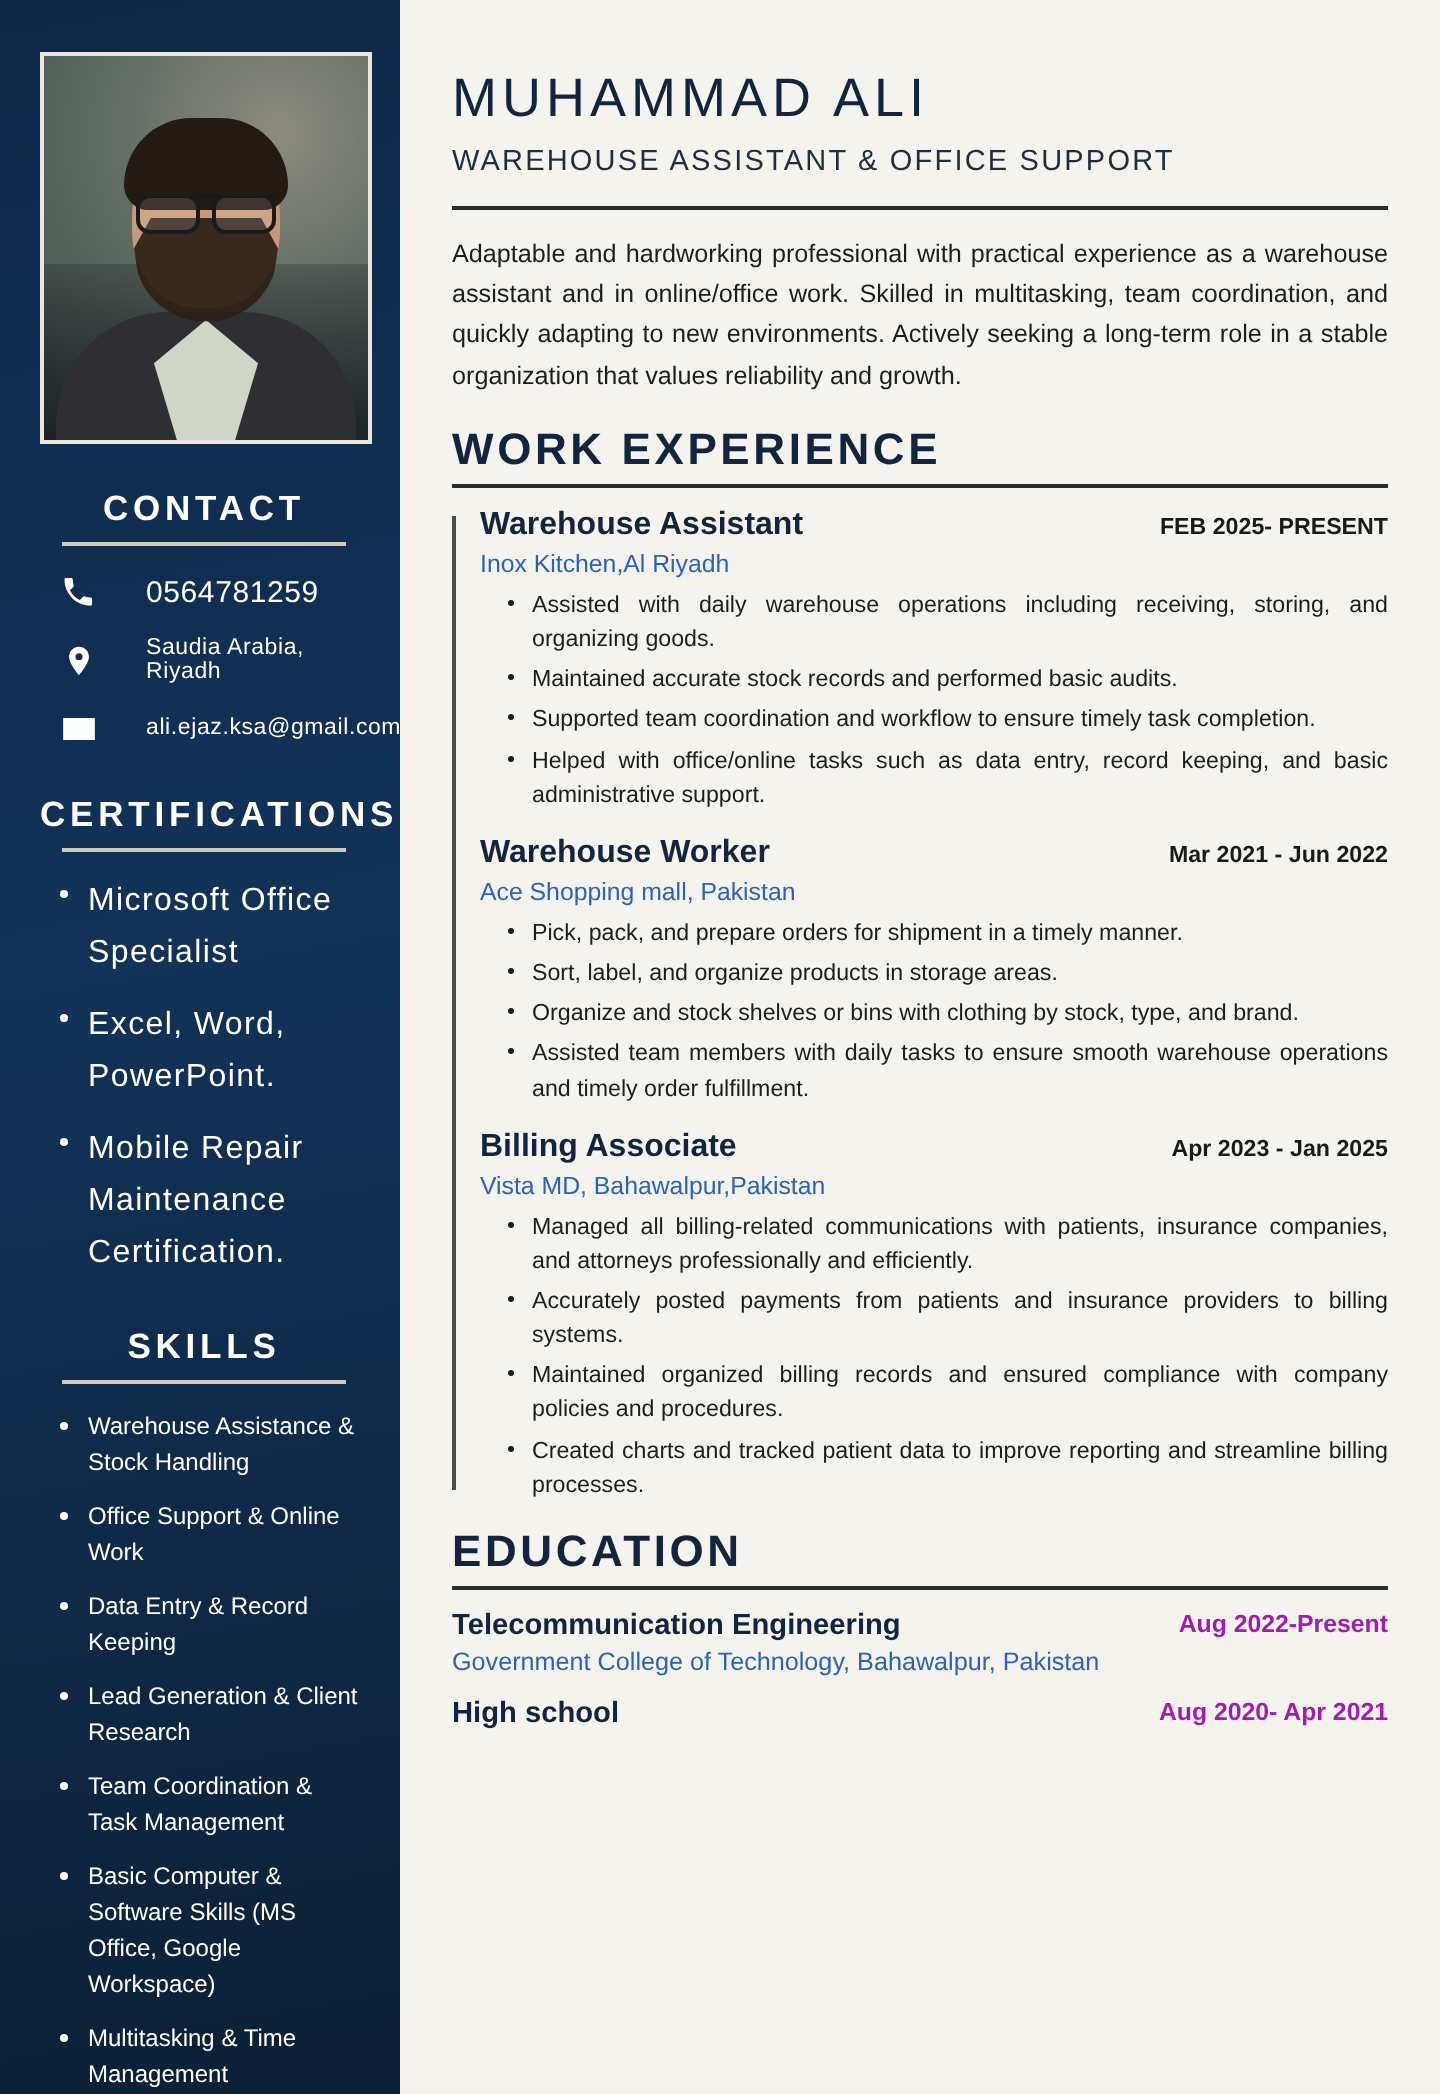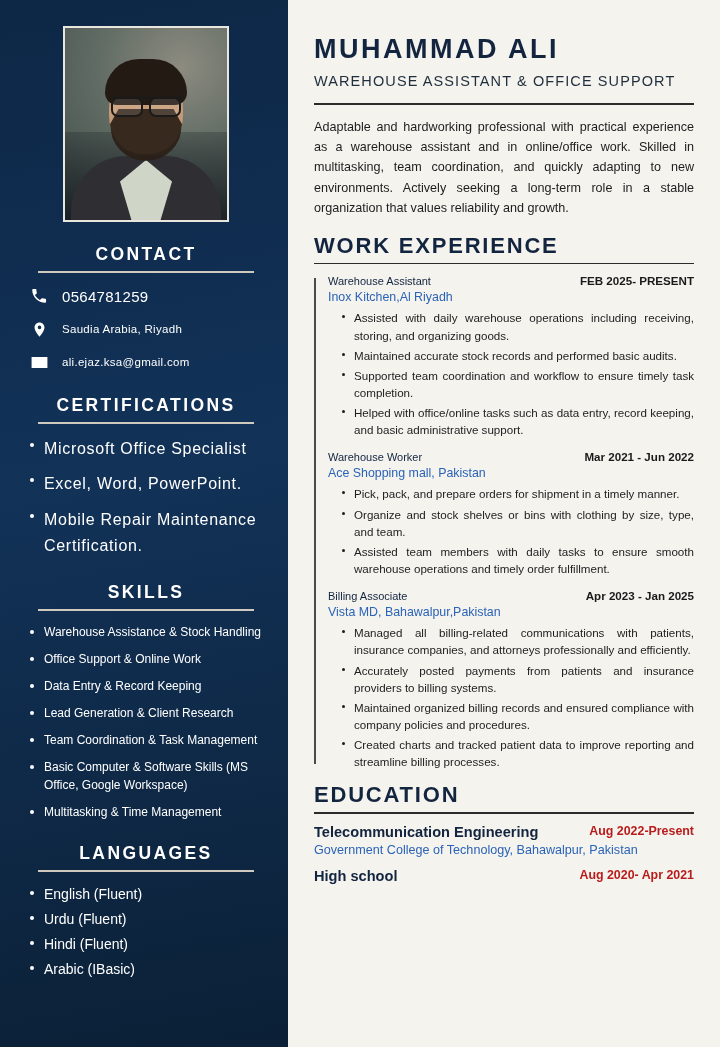--- a/index.html
+++ b/index.html
@@ -13,21 +13,21 @@
     position: relative;
     width: 720px;
     height: 1047px;
     display: flex;
     background: #f4f3ee;
     overflow: hidden;
   }
 
   
   .sidebar {
-    width: 288px;
+    width: 200px;
     background: linear-gradient(170deg, #0d2746 0%, #123258 45%, #0b2036 100%);
     color: #ffffff;
     padding: 20px 16px 20px 20px;
     position: relative;
   }
   .photo-frame {
     width: 166px;
     height: 196px;
     margin: 6px auto 0 auto;
     border: 2px solid #e8e6dd;
@@ -114,21 +114,21 @@
   }
   .side-rule {
     height: 2px;
     background: #cfcabd;
     width: 86%;
     margin: 0 auto 12px auto;
   }
   .contact-row {
     display: flex;
     align-items: center;
-    gap: 12px;
+    gap: 23px;
     margin: 11px 4px 11px 8px;
   }
   .ico {
     width: 22px; height: 22px;
     flex: 0 0 22px;
     display: flex; align-items: center; justify-content: center;
     color: #ffffff;
   }
   .contact-row .txt { font-size: 13.5px; letter-spacing: .3px; }
   .contact-row.phone .txt { font-size: 15px; }
@@ -157,21 +157,21 @@
   
   .main {
     flex: 1;
     background: #f4f3ee;
     padding: 34px 26px 20px 26px;
     color: #1b1b1b;
     position: relative;
   }
   .name {
     font-size: 27px;
-    font-weight: bold;
+    font-weight: normal;
     letter-spacing: 2.5px;
     color: #13243f;
     margin-bottom: 8px;
   }
   .role {
     font-size: 14.5px;
     letter-spacing: 1.1px;
     color: #1f2d3d;
     padding-bottom: 8px;
   }
@@ -199,21 +199,21 @@
     left: 0; top: 4px; bottom: 6px;
     width: 2px;
     background: #4b4b4b;
   }
   .job { margin-bottom: 12px; position: relative; }
   .job-head {
     display: flex;
     align-items: baseline;
     justify-content: space-between;
   }
-  .job-title { font-size: 11px; font-weight: normal; color: #13243f; }
+  .job-title { font-size: 16px; font-weight: bold; color: #13243f; }
   .job-date { font-size: 11.6px; font-weight: bold; color: #1a1a1a; white-space: nowrap; }
   .job-company { font-size: 12.4px; color: #2b63b8; margin: 3px 0 5px 0; }
   ul.bullets { list-style: none; margin-left: 14px; }
   ul.bullets li {
     position: relative;
     padding-left: 12px;
     font-size: 11.6px;
     line-height: 1.48;
     margin-bottom: 3px;
     color: #1d1d1d;
@@ -228,21 +228,21 @@
     border-radius: 50%;
   }
 
   .edu-item { margin-bottom: 8px; }
   .edu-head {
     display: flex;
     align-items: flex-start;
     justify-content: space-between;
   }
   .edu-title { font-size: 14.6px; font-weight: bold; color: #13243f; }
-  .edu-date { font-size: 12.4px; font-weight: bold; color: #b91c1c; white-space: nowrap; }
+  .edu-date { font-size: 12.4px; font-weight: bold; color: #a21caf; white-space: nowrap; }
   .edu-sub { font-size: 12.6px; color: #2b63b8; line-height: 1.42; margin-top: 2px; }
 
   .edu-section { margin-top: 6px; }
 </style>
 </head>
 <body>
 
 <div class="page">
 
   <aside class="sidebar">
@@ -345,21 +345,22 @@
       </div>
 
       <div class="job">
         <div class="job-head">
           <span class="job-title">Warehouse Worker</span>
           <span class="job-date">Mar  2021 - Jun 2022</span>
         </div>
         <div class="job-company">Ace Shopping mall, Pakistan</div>
         <ul class="bullets">
           <li>Pick, pack, and prepare orders for shipment in a timely manner.</li>
-          <li>Organize and stock shelves or bins with clothing by size, type, and team.</li>
+          <li>Sort, label, and organize products in storage areas.</li>
+          <li>Organize and stock shelves or bins with clothing by stock, type, and brand.</li>
           <li>Assisted team members with daily tasks to ensure smooth warehouse operations and timely order fulfillment.</li>
         </ul>
       </div>
 
       <div class="job">
         <div class="job-head">
           <span class="job-title">Billing Associate</span>
           <span class="job-date">Apr 2023 - Jan 2025</span>
         </div>
         <div class="job-company">Vista MD, Bahawalpur,Pakistan</div>

